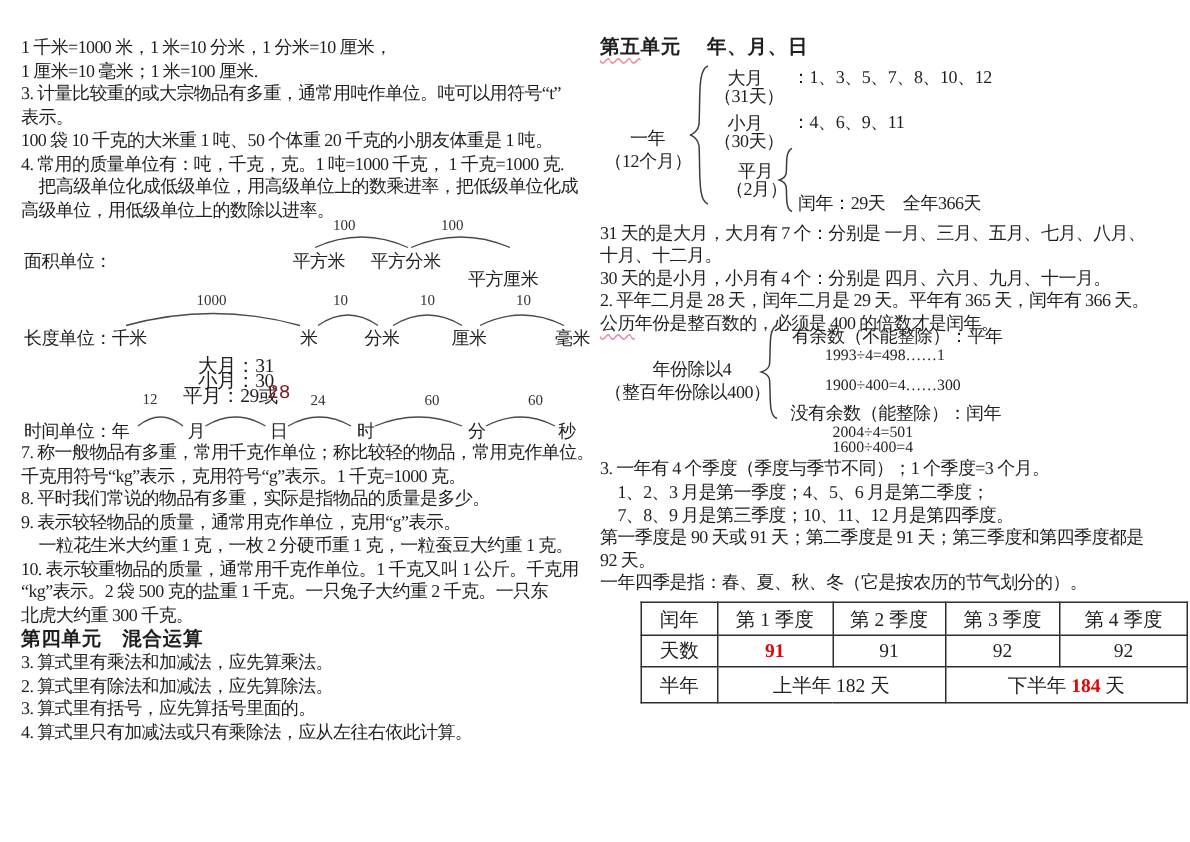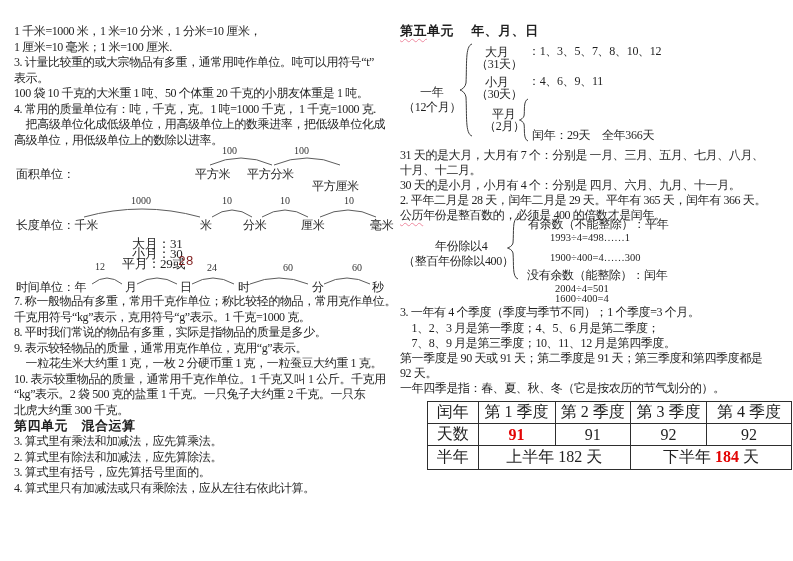--- a/index.html
+++ b/index.html
@@ -22,21 +22,21 @@
   .rate{font-size:10px;color:#333;}
   .tiny{font-size:13px;line-height:10px;letter-spacing:-0.3px;}
   .eq{font-size:10.5px;letter-spacing:0;}
   .hand{font-size:13px;font-family:Liberation Mono, monospace;color:#7f1d1d;}
   .arcs{position:absolute;left:0;top:0;pointer-events:none;}
   .arcs path{stroke:#4a4a4a;stroke-width:0.9;fill:none;}
   .brace path{stroke:#3d3d3d;stroke-width:1;fill:none;}
   .wavy{text-decoration:underline;text-decoration-style:wavy;text-decoration-color:#ee8aa0;
         text-decoration-thickness:1px;text-underline-offset:3px;}
   .red{color:#e30505;font-weight:700;}
-  table.qtable{border-collapse:collapse;margin-left:27px;margin-top:5px;font-size:16px;}
+  table.qtable{border-collapse:collapse;margin-left:27px;margin-top:5px;font-size:13px;}
   table.qtable td{border:1px solid #2e2e2e;text-align:center;padding:0 2px;}
   table.qtable .c0{width:46px;} table.qtable .c1{width:73px;} table.qtable .c2{width:71px;}
   table.qtable .c3{width:72px;} table.qtable .c4{width:81px;}
   table.qtable tr.r0 td{height:21px;} table.qtable tr.r1 td{height:20px;} table.qtable tr.r2 td{height:23px;}
 </style>
 </head>
 <body>
 
 <div class="page">
 

